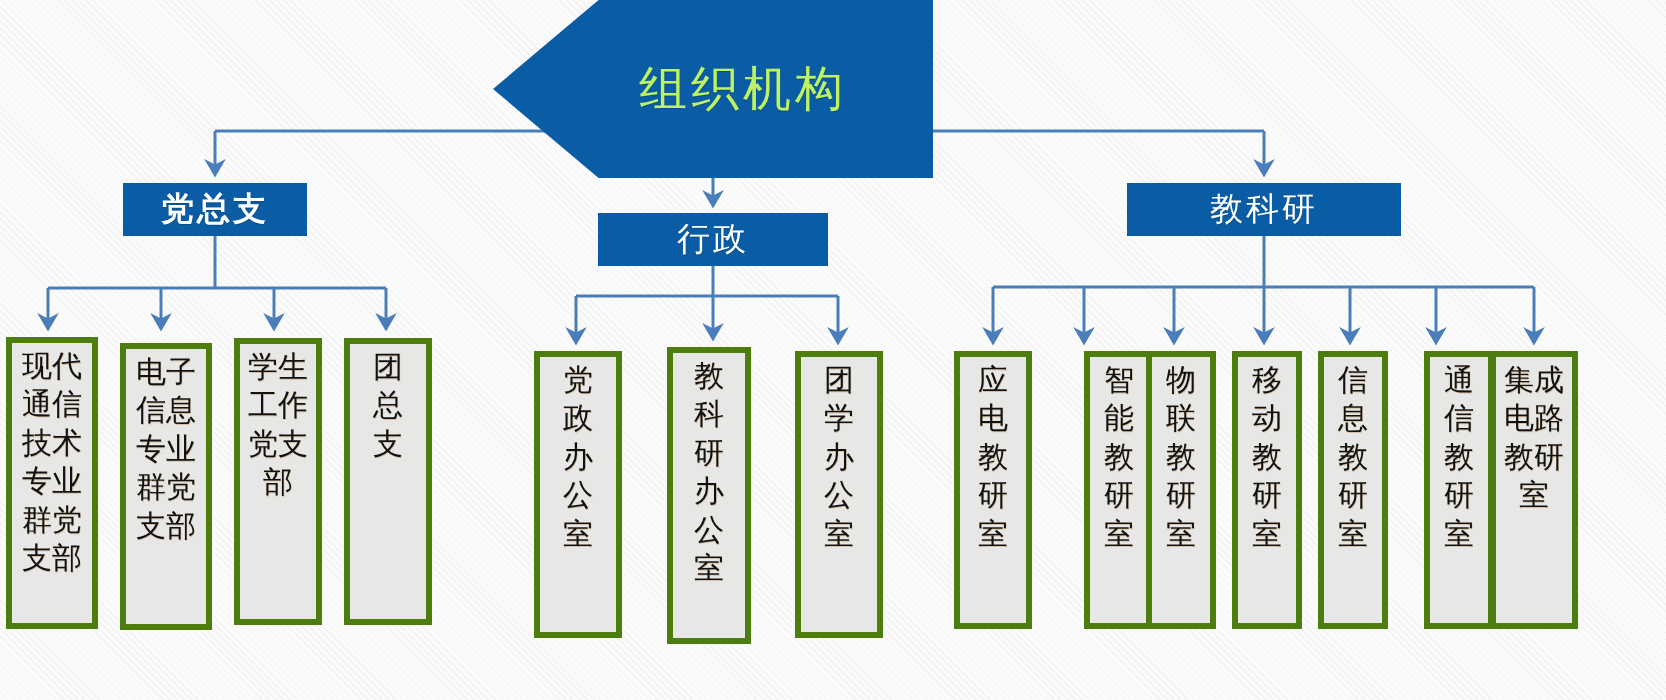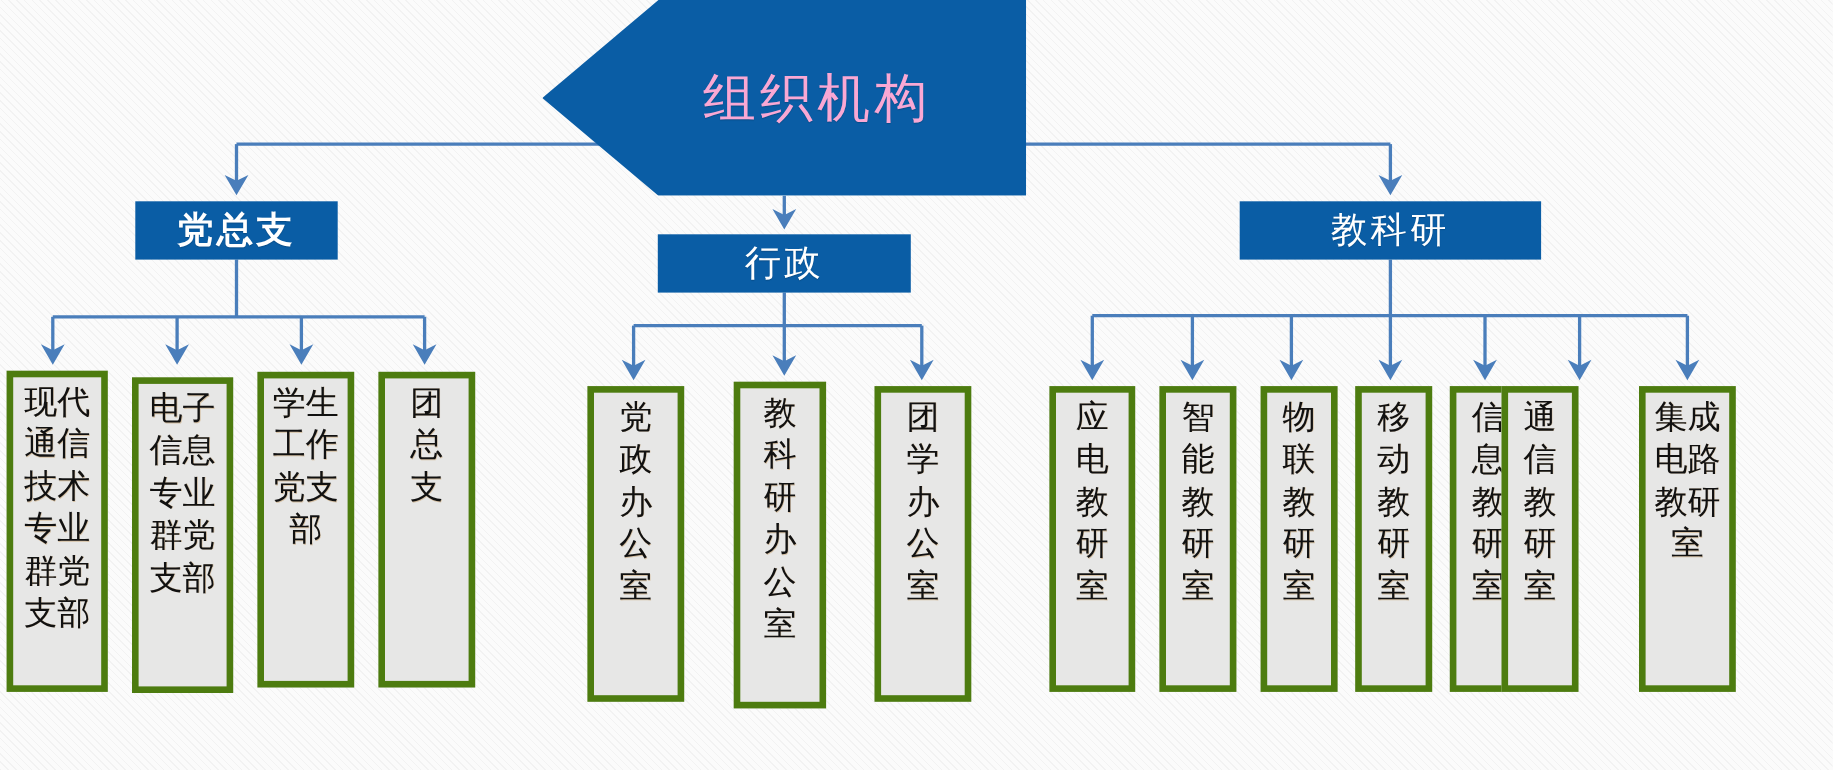--- a/index.html
+++ b/index.html
@@ -49,21 +49,21 @@
   .root-node {
     left: 493px;
     top: 0px;
     width: 440px;
     height: 178px;
     background: #0A5DA5;
     -webkit-clip-path: polygon(24% 0%, 100% 0%, 100% 100%, 24% 100%, 0% 50%);
     clip-path: polygon(24% 0%, 100% 0%, 100% 100%, 24% 100%, 0% 50%);
   }
   .root-node .node-text {
-    color: #f9a8d4;
+    color: #bef264;
     font-size: 48px;
     letter-spacing: 4px;
     padding-left: 60px;
     text-shadow: 0 1px 1px rgba(0,0,0,0.18);
   }
 
   
   .branch-node {
     background: #0A5DA5;
   }
@@ -100,25 +100,25 @@
   #leaf-student     { left: 234px; top: 338px; width: 88px;  height: 287px; }
   #leaf-youth       { left: 344px; top: 338px; width: 88px;  height: 287px; }
 
   
   #leaf-party-admin-office { left: 534px; top: 351px; width: 88px; height: 287px; }
   #leaf-teach-office       { left: 667px; top: 347px; width: 84px; height: 297px; }
   #leaf-youth-office       { left: 795px; top: 351px; width: 88px; height: 287px; justify-content: center; }
 
   
   #leaf-yingdian  { left: 954px;  top: 351px; width: 78px; height: 278px; }
-  #leaf-zhineng   { left: 1054px; top: 351px; width: 70px; height: 278px; text-align: center; }
+  #leaf-zhineng   { left: 1084px; top: 351px; width: 70px; height: 278px; text-align: center; }
   #leaf-wulian    { left: 1146px; top: 351px; width: 70px; height: 278px; }
   #leaf-yidong    { left: 1232px; top: 351px; width: 70px; height: 278px; }
   #leaf-xinxi     { left: 1318px; top: 351px; width: 70px; height: 278px; }
-  #leaf-tongxin   { left: 1365px; top: 351px; width: 70px; height: 278px; }
+  #leaf-tongxin   { left: 1424px; top: 351px; width: 70px; height: 278px; }
   #leaf-jicheng   { left: 1490px; top: 351px; width: 88px; height: 278px; }
 
   .leaf-node.narrow .node-text { width: 34px; }
   .leaf-node.wide2  .node-text { width: 68px; }
 </style>
 </head>
 <body>
 
 <div id="org-chart">
 

